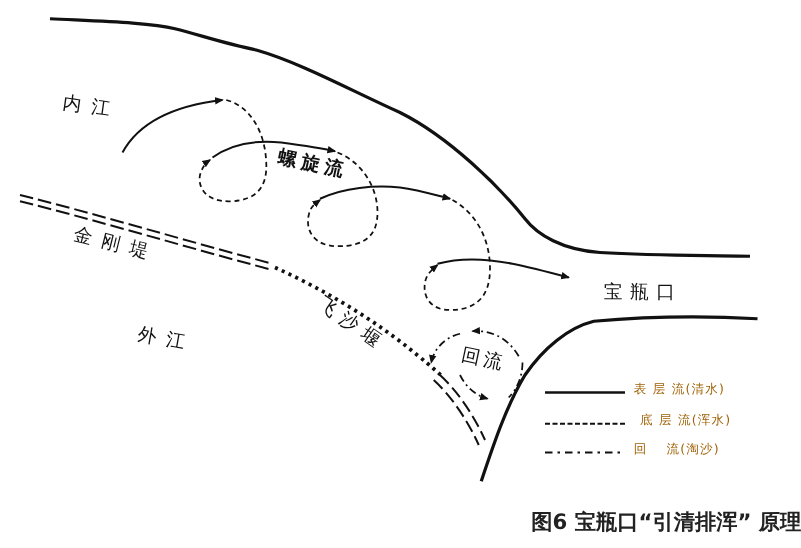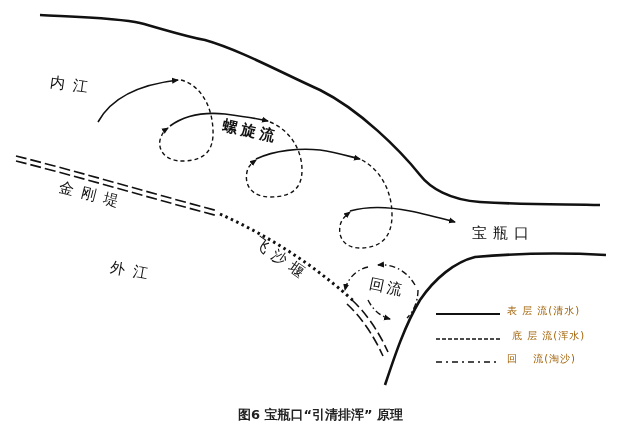--- a/index.html
+++ b/index.html
@@ -3,22 +3,22 @@
 <meta charset="utf-8">
 <style>
   html, body { margin: 0; padding: 0; background: #ffffff; }
   body { width: 641px; height: 438px; overflow: hidden; position: relative;
          font-family: "DejaVu Sans", sans-serif; }
   #canvas { position: absolute; left: 0; top: 0; width: 641px; height: 438px; }
   .lbl { position: absolute; font-family: "DejaVu Sans", sans-serif; color: #111;
          font-size: 15px; letter-spacing: 8px; white-space: nowrap; }
   .legend-text { position: absolute; font-size: 10px; color: #a16207; white-space: nowrap;
                  font-family: "DejaVu Sans", sans-serif; letter-spacing: 1px; }
-  .caption { position: absolute; left: 0; width: 641px; top: 406px; text-align: center;
-             font-size: 13px; font-weight: bold; color: #222;
+  .caption { position: absolute; left: 0; width: 641px; top: 406px; text-align: right;
+             font-size: 17px; font-weight: bold; color: #222;
              font-family: "DejaVu Sans", sans-serif; }
 </style>
 </head>
 <body>
 
 <svg id="canvas" viewBox="0 0 641 438" width="641" height="438">
   <defs>
     <marker id="arrow" markerWidth="8" markerHeight="8" refX="6" refY="4" orient="auto" markerUnits="userSpaceOnUse">
       <path d="M0,1 L7,4 L0,7 Z" fill="#111"></path>
     </marker>
@@ -68,21 +68,21 @@
     <line x1="436" y1="339" x2="500" y2="339" stroke-width="1.6" stroke-dasharray="4,2"></line>
     <line x1="436" y1="362" x2="500" y2="362" stroke-width="1.6" stroke-dasharray="6,4,2,4"></line>
   </g>
 </svg>
 
 <div class="lbl" style="left:50px; top:76px; transform:rotate(8deg);">内江</div>
 <div class="lbl" style="left:222px; top:122px; transform:rotate(12deg); letter-spacing:4px; font-weight:bold;">螺旋流</div>
 <div class="lbl" style="left:58px; top:186px; transform:rotate(14deg);">金刚堤</div>
 <div class="lbl" style="left:110px; top:262px; transform:rotate(10deg);">外江</div>
 <div class="lbl" style="left:250px; top:250px; transform:rotate(35deg); letter-spacing:6px;">飞沙堰</div>
-<div class="lbl" style="left:472px; top:224px; letter-spacing:6px;">宝瓶口</div>
+<div class="lbl" style="left:483px; top:224px; letter-spacing:6px;">宝瓶口</div>
 <div class="lbl" style="left:369px; top:278px; transform:rotate(12deg); letter-spacing:3px;">回流</div>
 
 <div>
   <div class="legend-text" style="left:507px; top:304px;">表 层 流(清水)</div>
   <div class="legend-text" style="left:512px; top:329px;">底 层 流(浑水)</div>
   <div class="legend-text" style="left:507px; top:352px;text-align:right;">回　 流(淘沙)</div>
 </div>
 
 <div class="caption">图6 宝瓶口“引清排浑” 原理</div>
 

